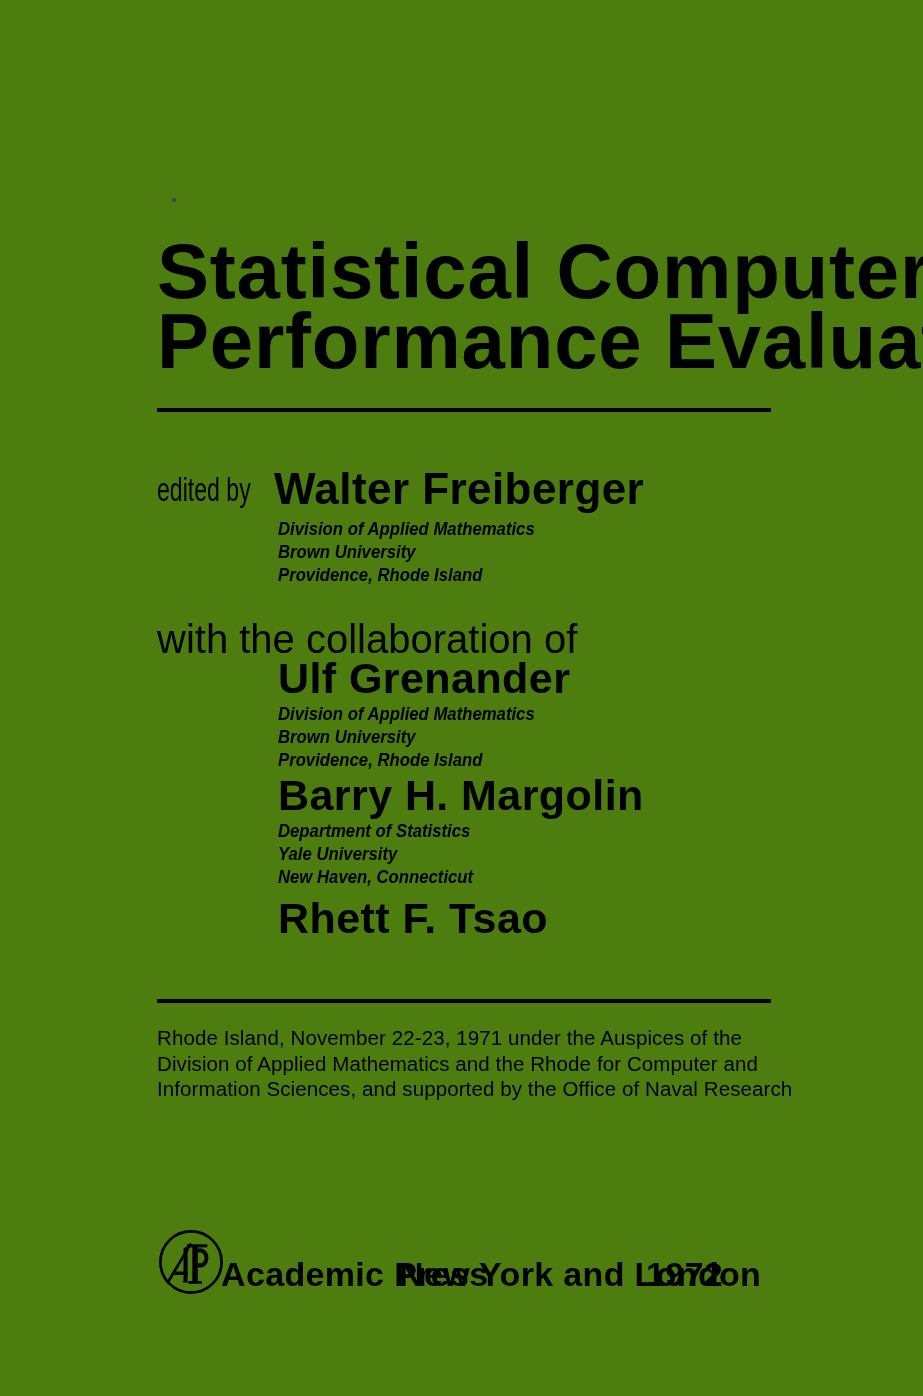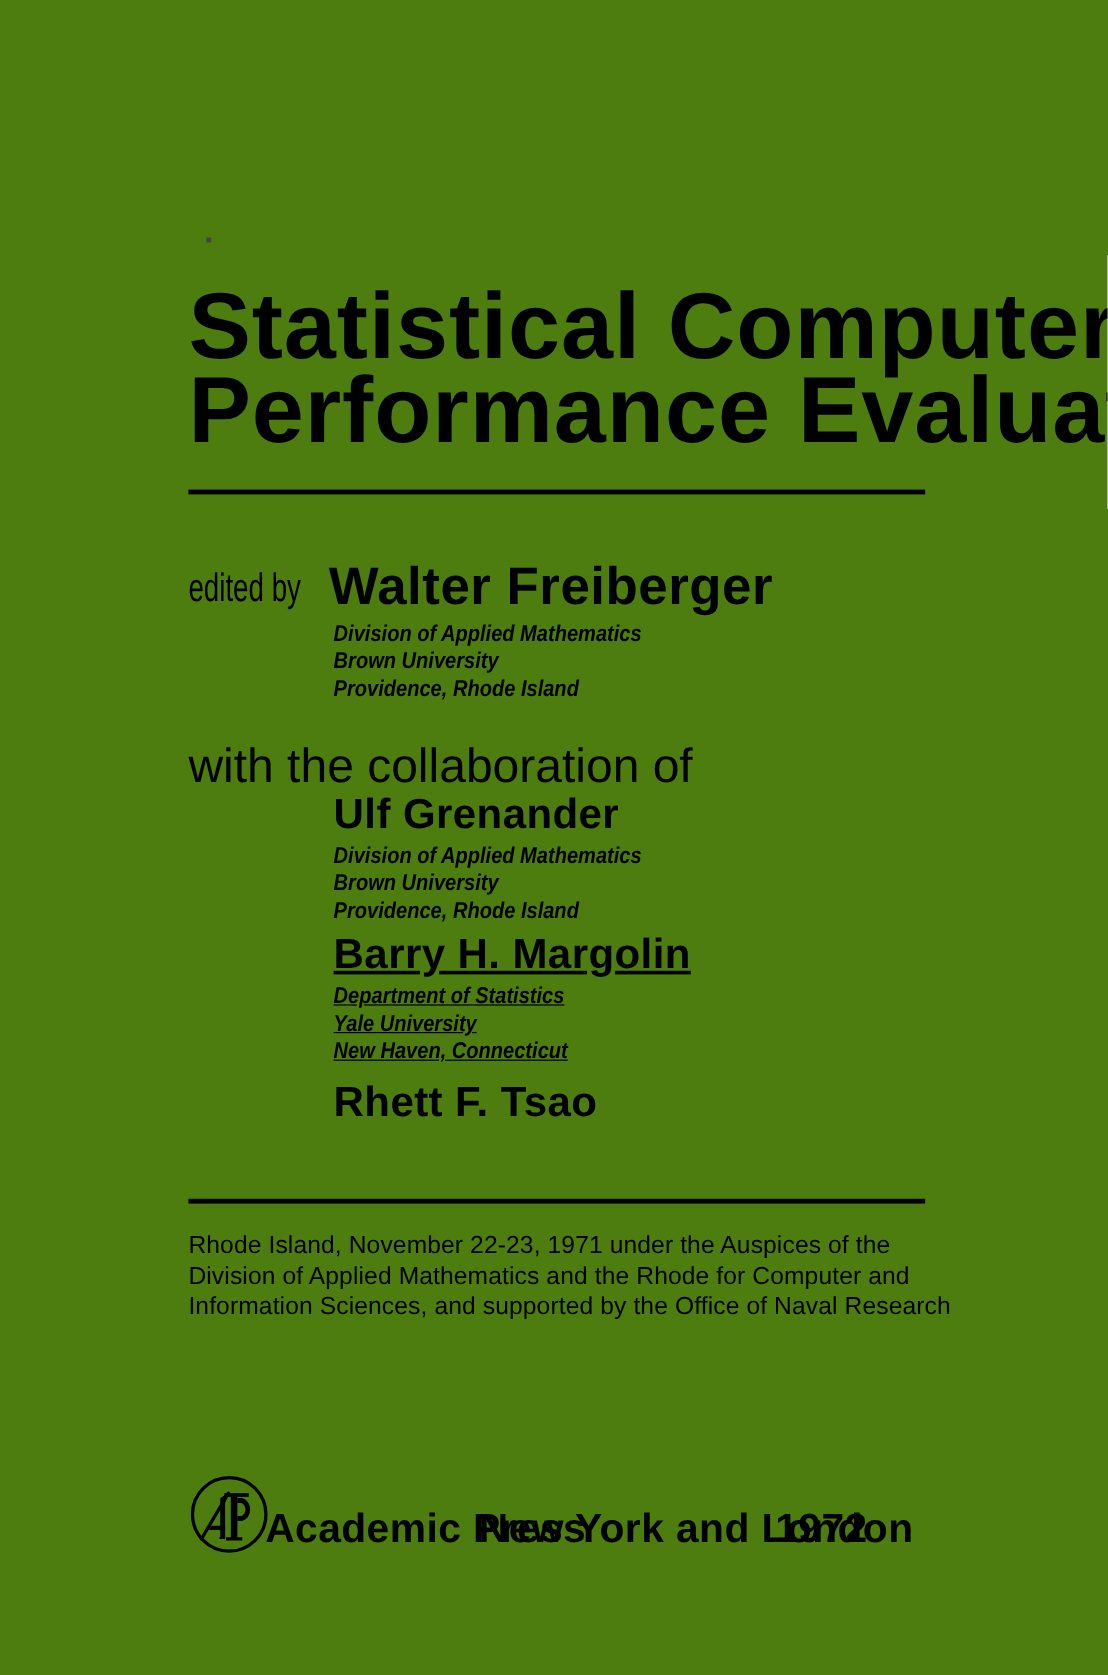--- a/index.html
+++ b/index.html
@@ -113,28 +113,28 @@
     left: 157px;
     top: 620px;
     font-size: 40px;
     line-height: 38px;
   }
   .collaborator {
     position: absolute;
     left: 278px;
   }
   .collab-name {
-    font-size: 35px;
+    font-size: 43px;
     line-height: 37px;
   }
   .collab-affil {
     margin-top: 5px;
   }
   .c0 { top: 660px; }
-  .c1 { top: 777px; text-decoration: underline; }
+  .c1 { top: 777px; }
   .c2 { top: 900px; }
 
   
   .proceedings {
     position: absolute;
     left: 157px;
     top: 1025px;
     width: 614px;
     font-family: "Liberation Sans", sans-serif;
     font-weight: 400;

